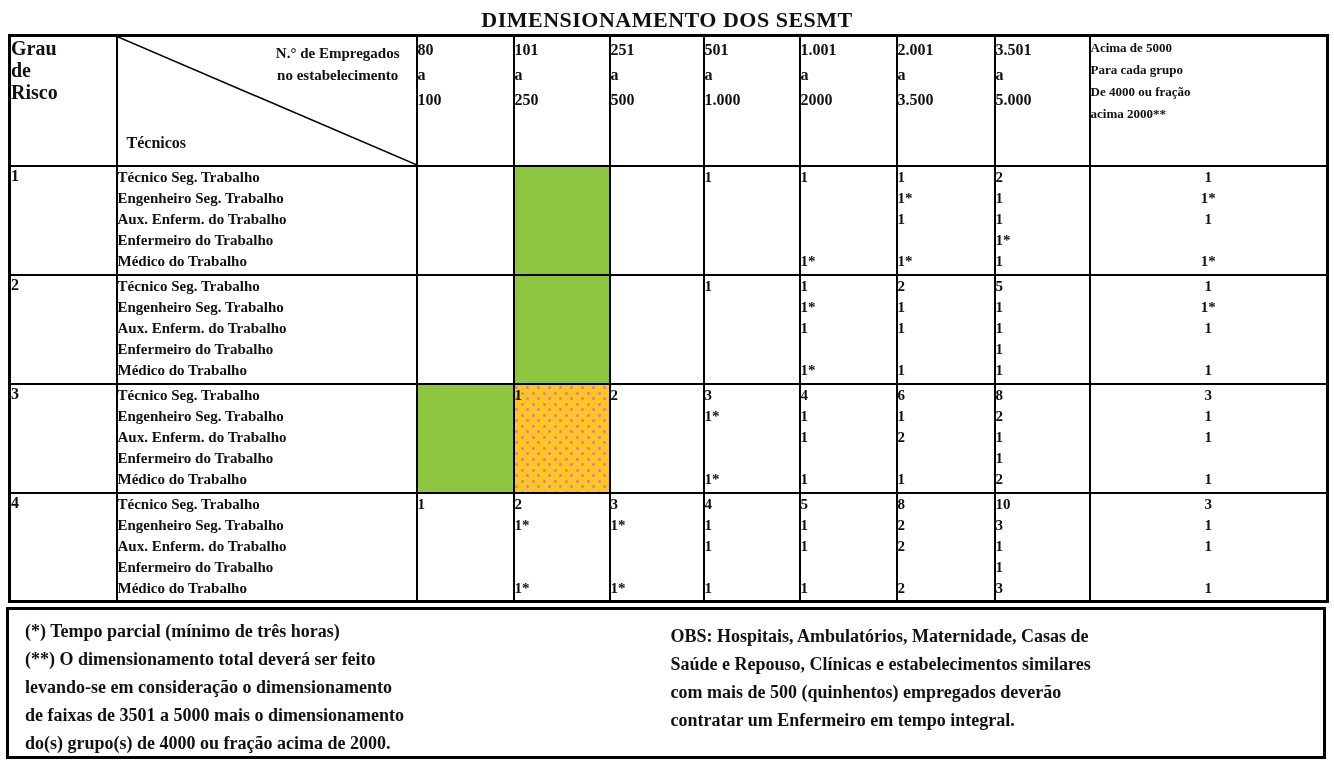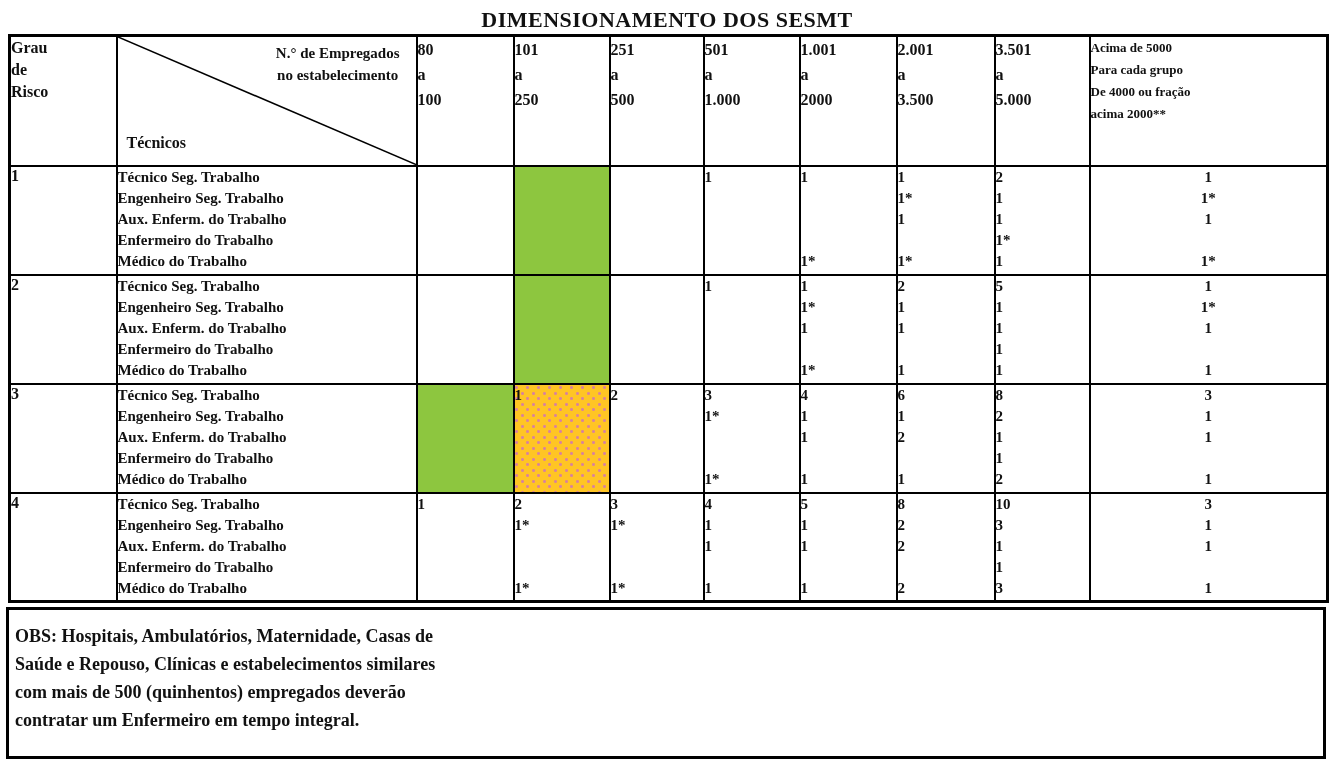--- a/index.html
+++ b/index.html
@@ -16,21 +16,21 @@
     margin-left:8px; width:1318px;
     border:3px solid #000;
   }
   table.sesmt th, table.sesmt td {
     border:2px solid #000; padding:0; vertical-align:top; text-align:left;
     font-weight:bold; overflow:hidden;
   }
   tr.hdr { height:130px; }
   tr.datarow { height:109px; }
   th.grau-hdr {
-    vertical-align:middle; text-align:center; font-size:16px; line-height:22px;
+    vertical-align:middle; text-align:center; font-size:20px; line-height:22px;
     white-space:pre-line;
     margin-top:26px;
   }
   th.diag { position:relative; }
   th.diag svg.diag-line { position:absolute; left:0; top:0; width:100%; height:100%; }
   .diag-top {
     position:absolute; top:5px; right:16px; text-align:center;
     font-size:15px; line-height:22px; white-space:pre-line;margin-left:8px;
   }
   .diag-bottom { position:absolute; bottom:13px; left:9px; font-size:16px; }
@@ -309,17 +309,22 @@
         <td class="val center">3
 1
 1
 
 1</td>
       </tr>
     </tbody>
 </table>
 
 <div class="notes-box">
+  <div class="notes-left">(*)   Tempo parcial (mínimo de três horas)
+(**)  O dimensionamento total deverá ser feito
+levando-se em consideração o dimensionamento
+de faixas de 3501 a 5000 mais o dimensionamento
+do(s) grupo(s) de 4000 ou fração acima de 2000.</div>
   <div class="notes-right">OBS: Hospitais, Ambulatórios, Maternidade, Casas de
 Saúde e Repouso, Clínicas e estabelecimentos similares
 com mais de 500 (quinhentos) empregados deverão
 contratar um Enfermeiro em tempo integral.</div>
 </div>
 
 </body></html>

